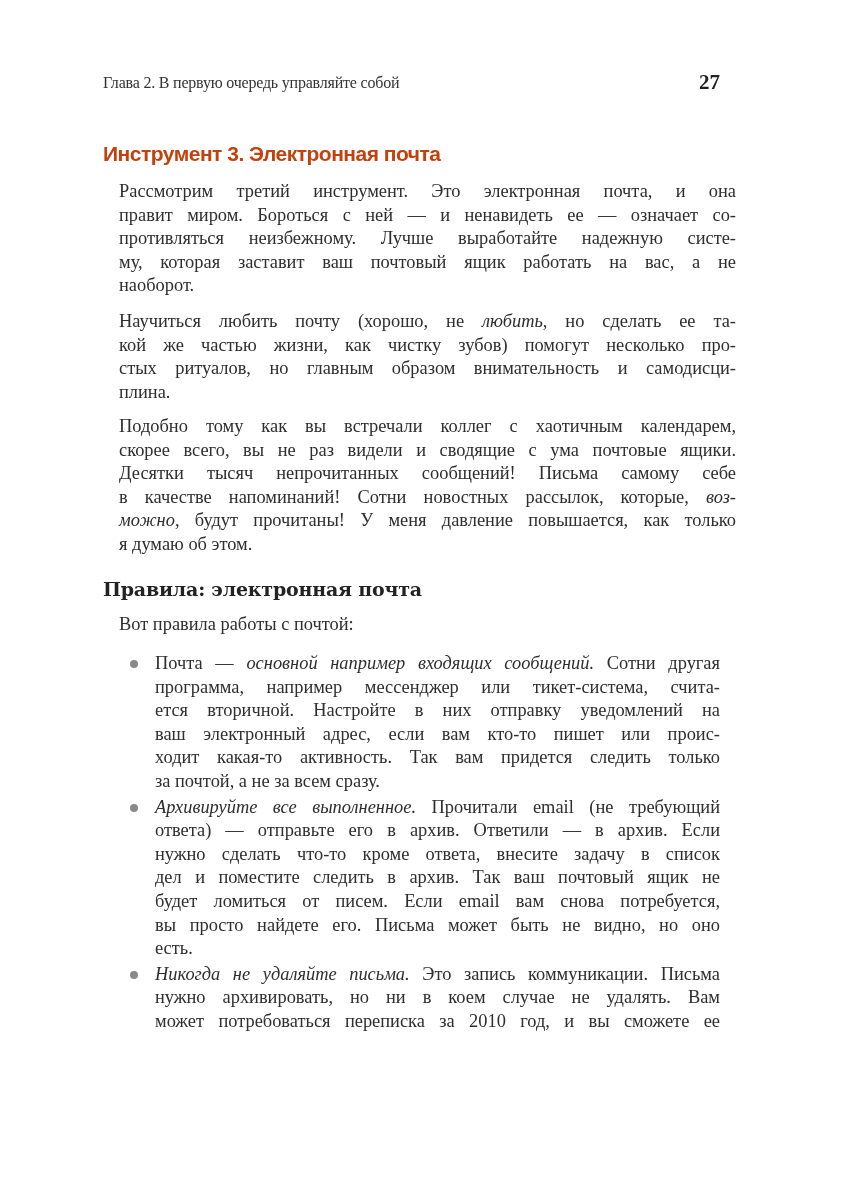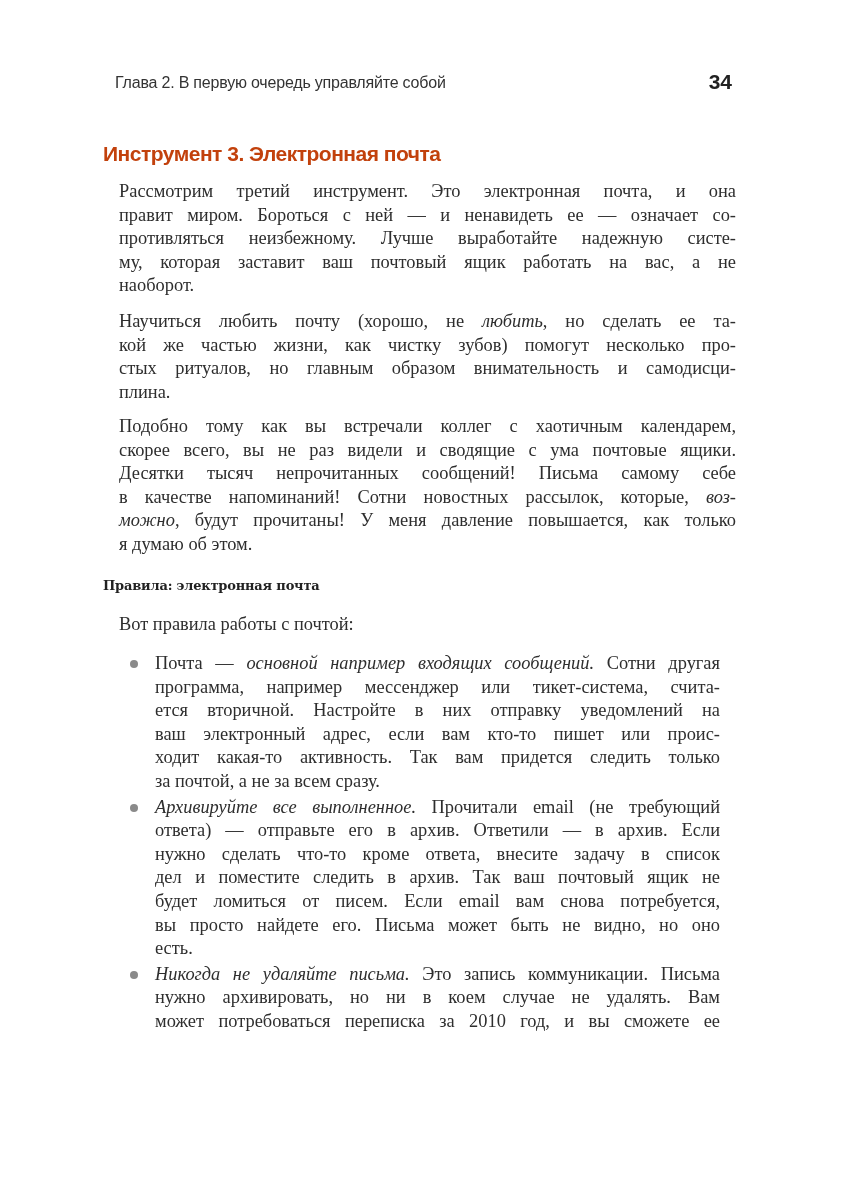--- a/index.html
+++ b/index.html
@@ -16,24 +16,24 @@
   }
   .page {
     position: absolute;
     left: 103px;
     top: 0;
     width: 617px;
   }
   .running-header {
     position: absolute;
     top: 72px;
-    left: 12px;
+    left: 0;
     width: 617px;
     height: 24px;
-    font-family: Liberation Sans, sans-serif;
+    font-family: Liberation Serif, serif;
   }
   .running-title {
     position: absolute;
     left: 0;
     top: 2px;
     font-size: 16px;
     color: #333;
     letter-spacing: -0.2px;
   }
   .page-number {
@@ -77,21 +77,21 @@
     text-align-last: left;
   }
   .line span.seg { white-space: pre; }
   .it { font-style: italic; }
   .subheading {
     position: absolute;
     left: 0;
     top: 578px;
     font-family: "DejaVu Serif", serif;
     font-weight: bold;
-    font-size: 13px;
+    font-size: 19px;
     color: #222;
     margin: 0;
     letter-spacing: -0.2px;
   }
   .bullets {
     position: absolute;
     left: 0;
     width: 617px;
     margin: 0;
     padding: 0;
@@ -118,21 +118,21 @@
     color: #2e2e2e;
   }
 </style>
 </head>
 <body>
 
 <div class="page">
 
   <div class="running-header">
     <span class="running-title">Глава 2. В первую очередь управляйте собой</span>
-    <span class="page-number">34</span>
+    <span class="page-number">27</span>
   </div>
 
   <h2 class="section-title">Инструмент 3. Электронная почта</h2>
 
   <p class="para" style="top:180px;">
       <span class="line"><span class="seg">Рассмотрим третий инструмент. Это электронная почта, и она</span></span>
       <span class="line"><span class="seg">правит миром. Бороться с ней — и ненавидеть ее — означает со-</span></span>
       <span class="line"><span class="seg">противляться неизбежному. Лучше выработайте надежную систе-</span></span>
       <span class="line"><span class="seg">му, которая заставит ваш почтовый ящик работать на вас, а не</span></span>
       <span class="line last"><span class="seg">наоборот.</span></span>

